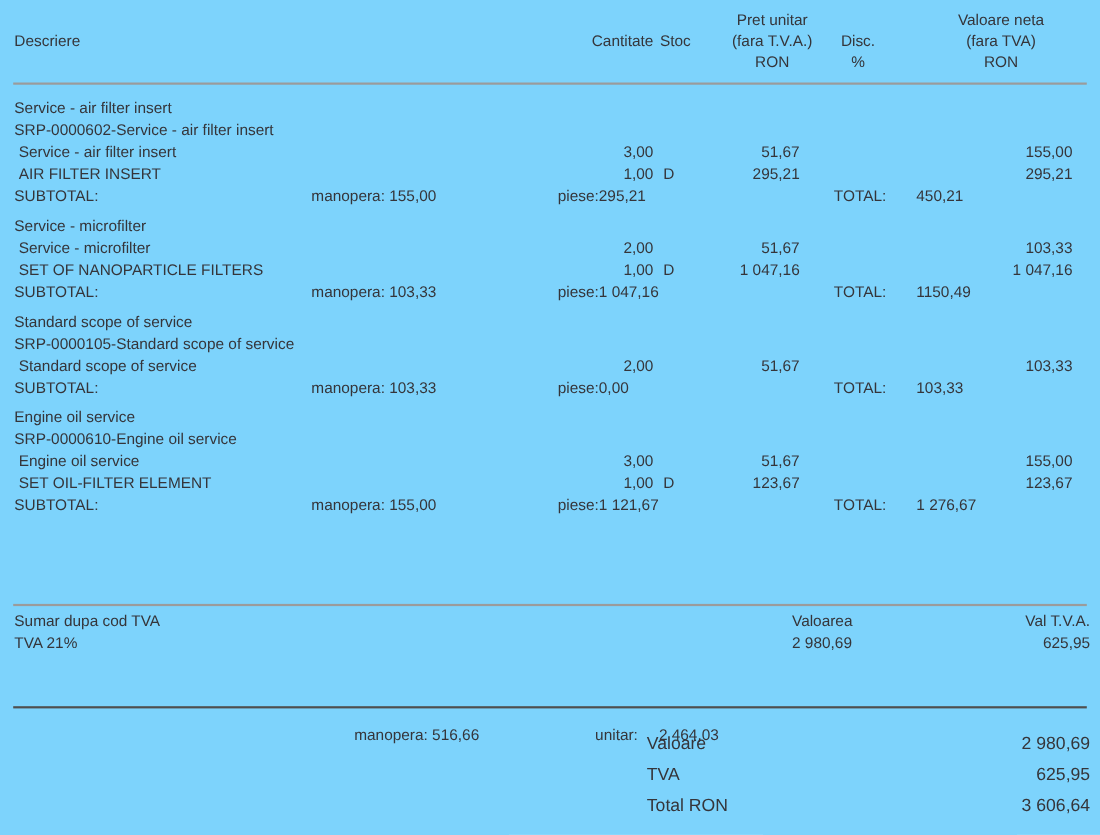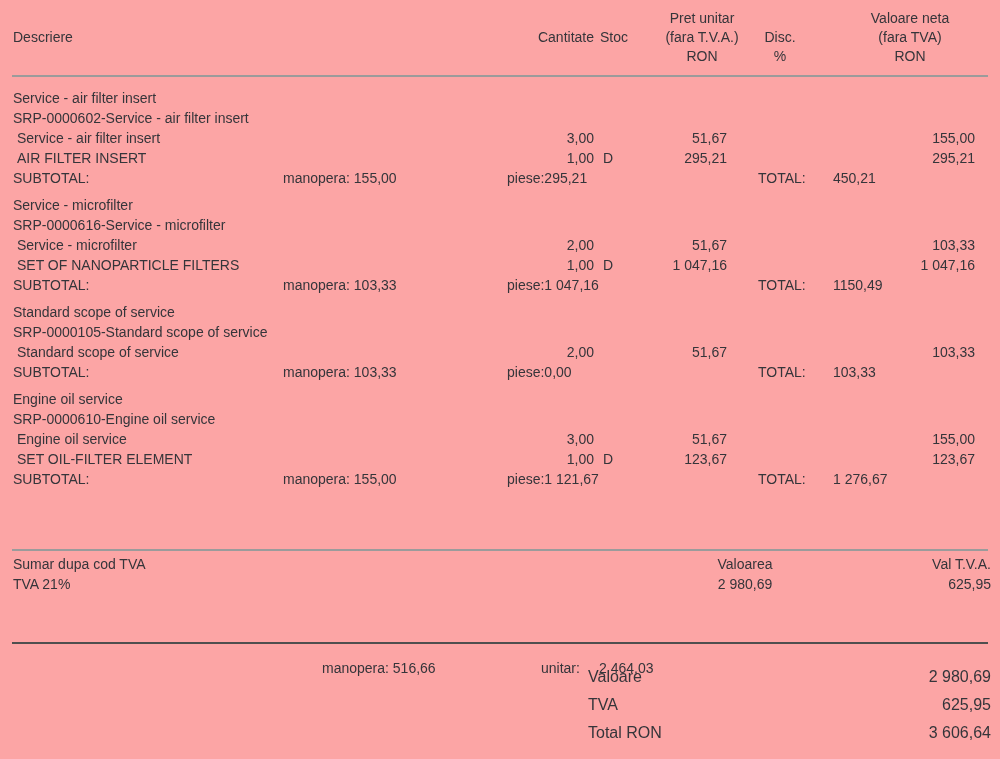--- a/index.html
+++ b/index.html
@@ -1,19 +1,19 @@
 <!DOCTYPE html>
 <html><head>
 <meta charset="utf-8">
 <style>
   html,body { margin:0; padding:0; background:#ffffff; }
   .page {
     position:relative;
     width:1000px; height:759px;
-    background:#fca5a5;
+    background:#7dd3fc;
     font-family:"Liberation Sans", sans-serif;
     font-size:14px;
     color:#35353a;
     overflow:hidden;
   }
   .abs { position:absolute; white-space:nowrap; }
   
   .h-line1 { top:10px; height:19px; }
   .h-line2 { top:29px; height:19px; }
   .h-line3 { top:48px; height:19px; }
@@ -36,21 +36,21 @@
   .c-stoc  { position:absolute; left:603px; }
   .c-price { position:absolute; left:617px; width:110px; text-align:right; }
   .c-value { position:absolute; left:845px; width:130px; text-align:right; }
   .c-sub   { position:absolute; left:13px; }
   .c-man   { position:absolute; left:283px; }
   .c-piese { position:absolute; left:507px; }
   .c-totl  { position:absolute; left:758px; }
   .c-totv  { position:absolute; left:833px; }
   
   .t-label   { left:13px; }
-  .t-valoarea{ left:680px; width:130px; text-align:center; }
+  .t-valoarea{ left:720px; width:130px; text-align:left; }
   .t-valtva  { left:861px; width:130px; text-align:right; }
   .t-row1 { top:556px; height:19px; }
   .t-row2 { top:576px; height:19px; }
   
   .b-manrow { top:660px; height:19px;margin-left:32px; }
   .b-man    { left:290px; }
   .b-piesel { left:509px; }
   .b-piesev { left:567px; }
   .big { font-size:16px; }
   .b-lab { left:588px; }
@@ -109,23 +109,20 @@
       <span class="c-man">manopera: 155,00</span>
       <span class="c-piese">piese:295,21</span>
       <span class="c-totl">TOTAL:</span>
       <span class="c-totv">450,21</span>
     </div>
 
     <div class="row block-gap">
         <span class="c-group">Service - microfilter</span>
       </div>
     <div class="row">
-        <span class="c-group">SRP-0000616-Service - microfilter</span>
-      </div>
-    <div class="row">
       <span class="c-desc">Service - microfilter</span>
       <span class="c-qty">2,00</span>
       <span class="c-stoc"></span>
       <span class="c-price">51,67</span>
       <span class="c-value">103,33</span>
     </div>
     <div class="row">
       <span class="c-desc">SET OF NANOPARTICLE FILTERS</span>
       <span class="c-qty">1,00</span>
       <span class="c-stoc">D</span>

